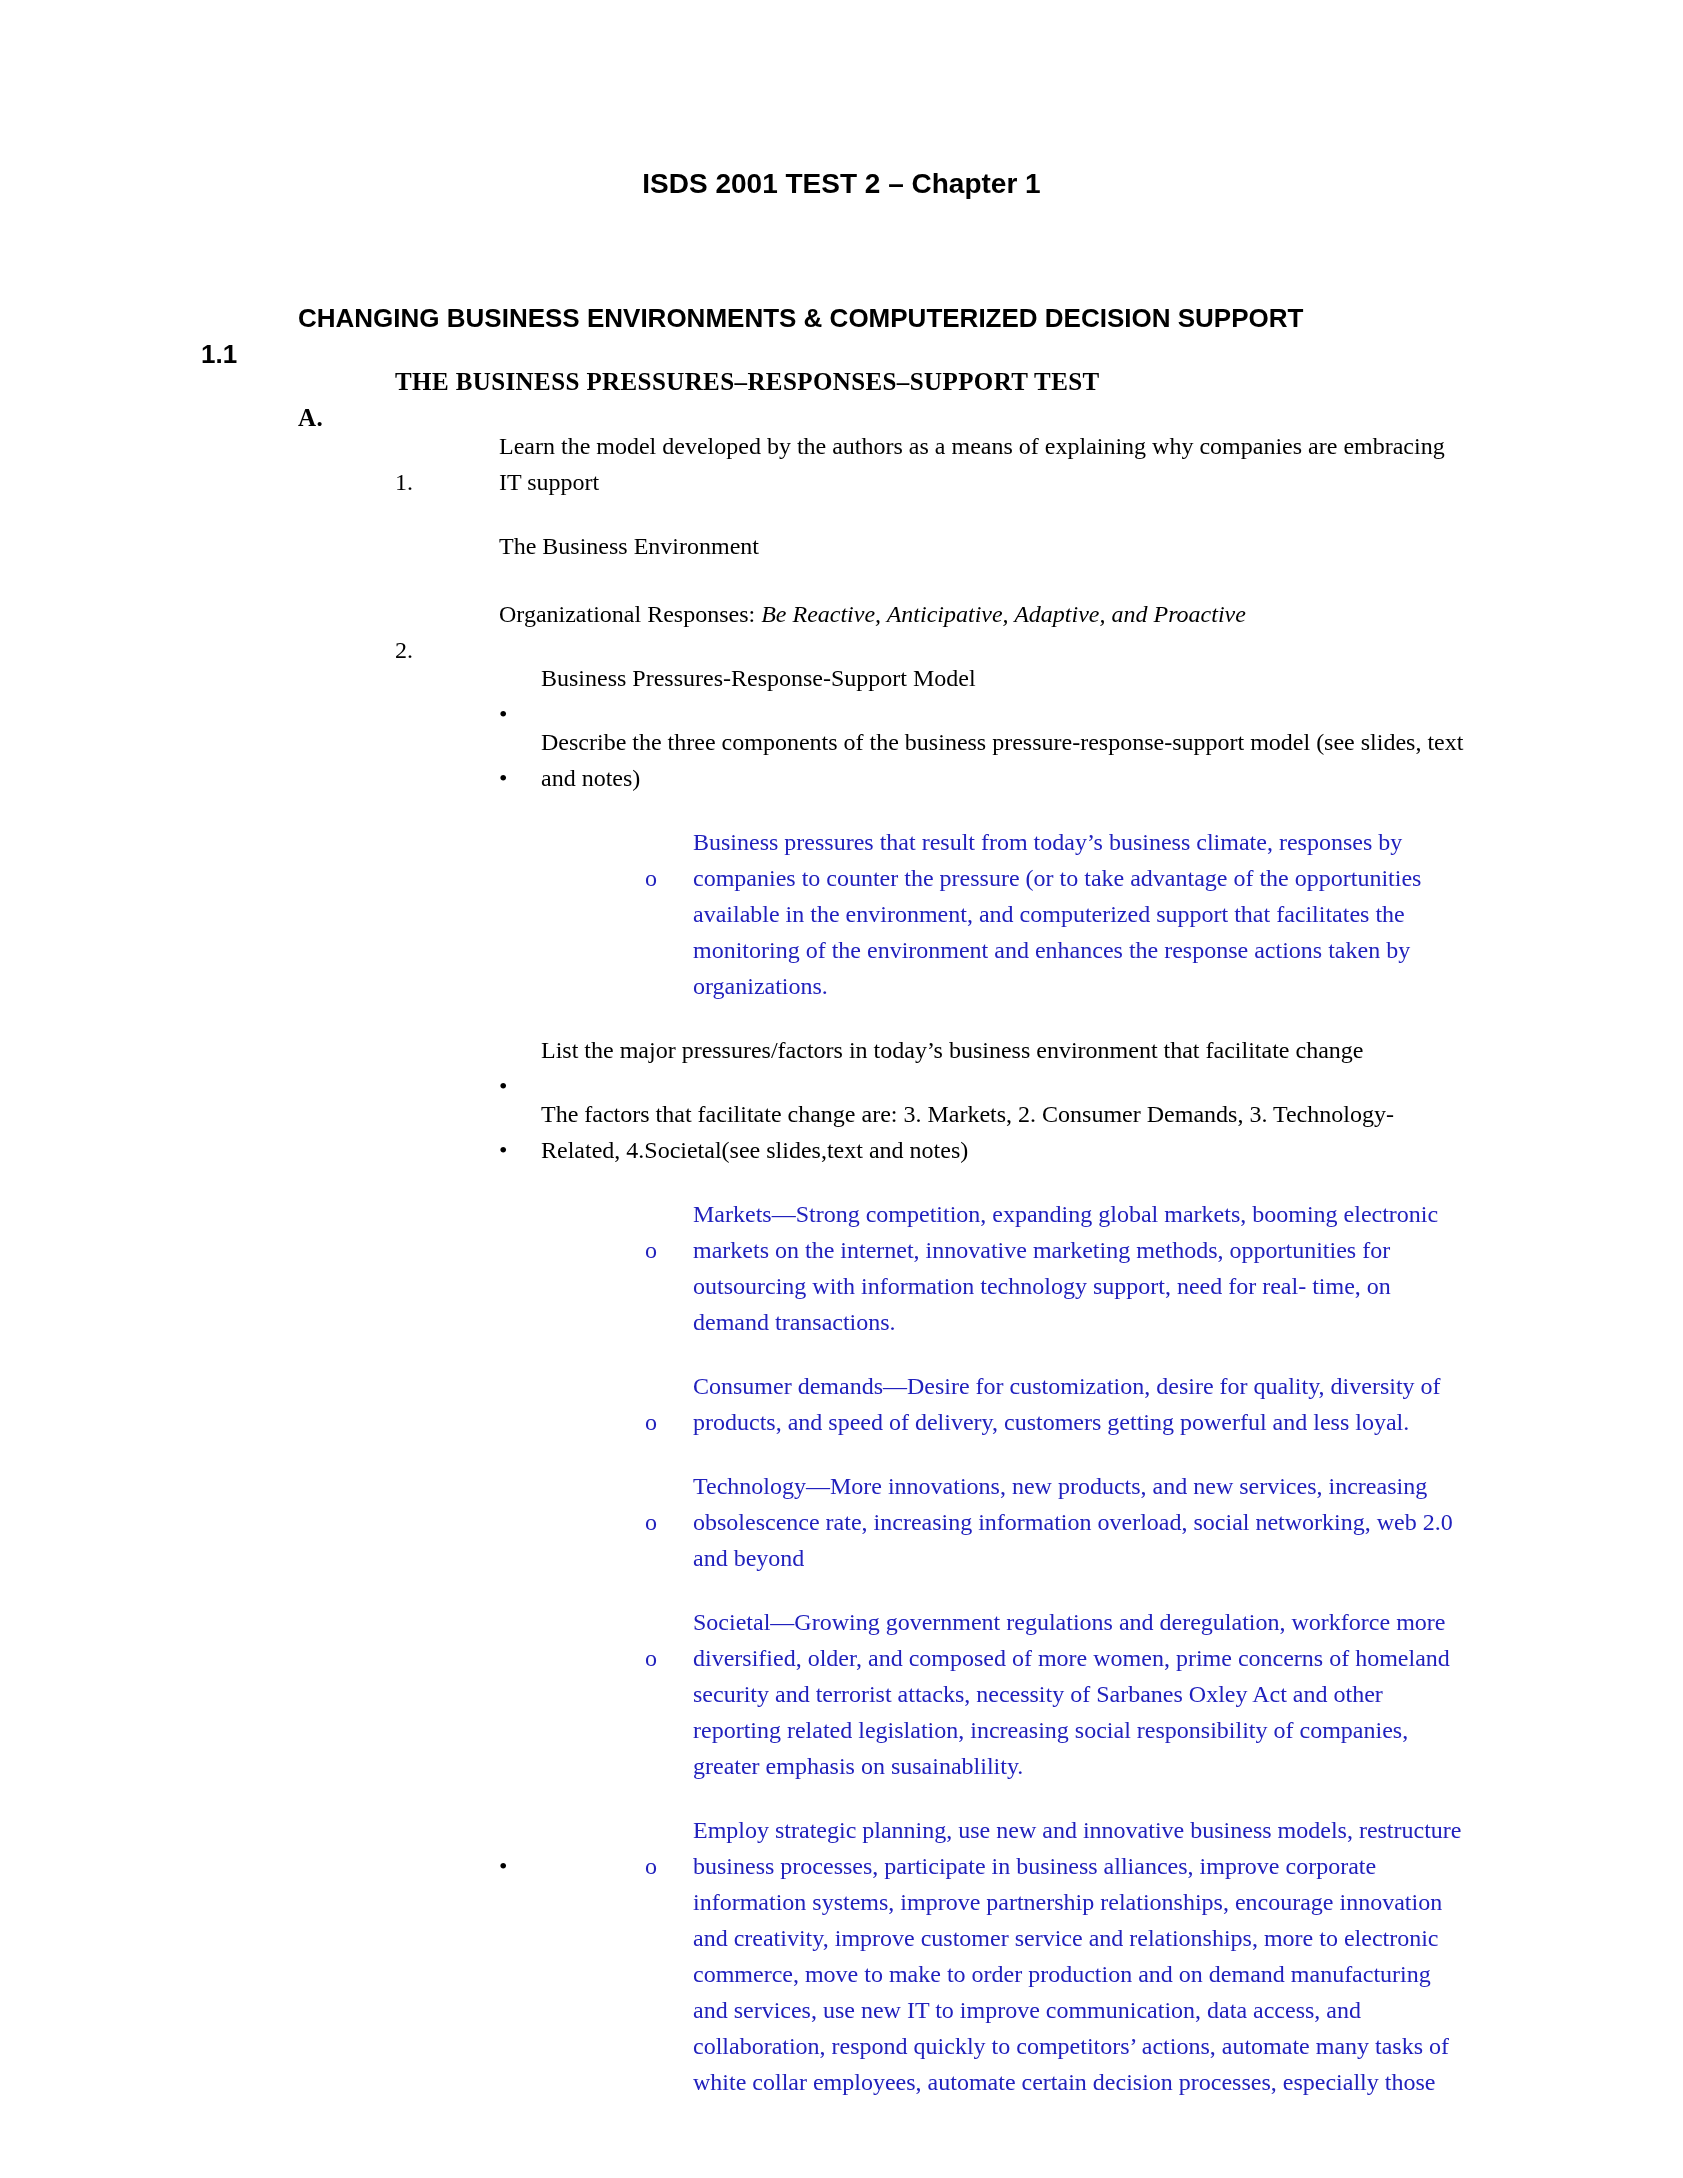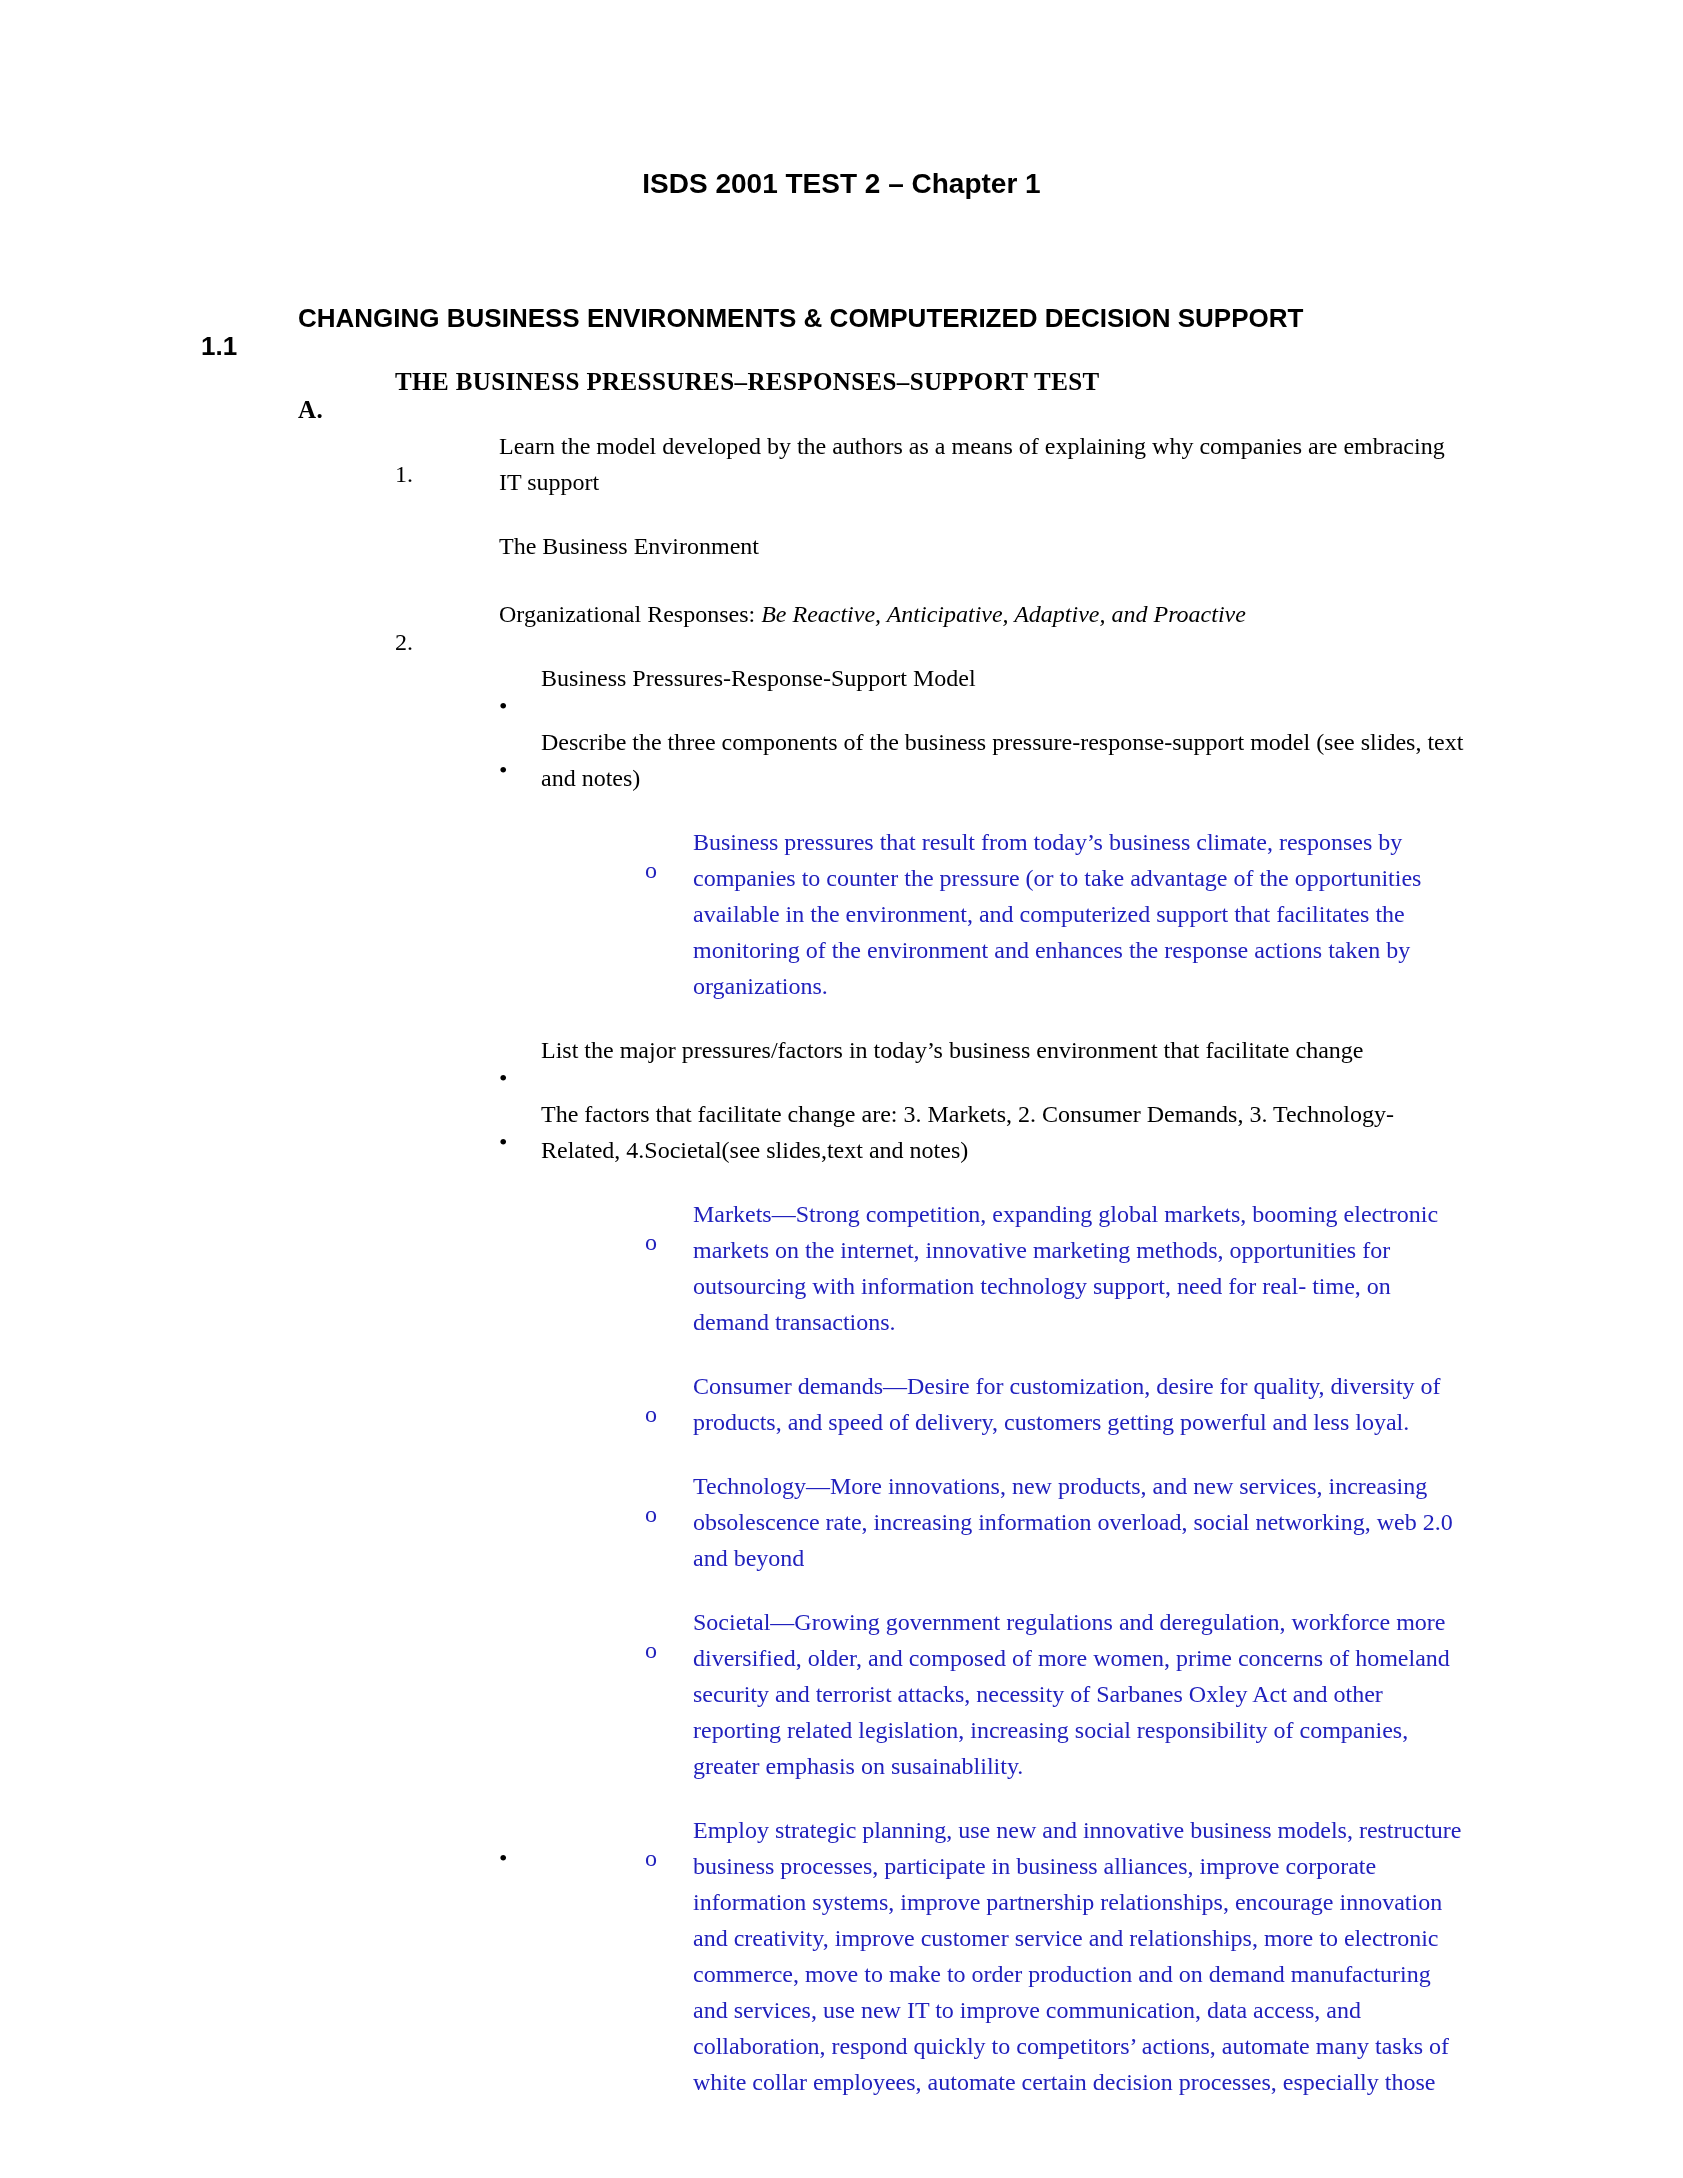--- a/index.html
+++ b/index.html
@@ -26,21 +26,21 @@
   .title {
     padding-top: 137px;
     text-align: center;
     font-family: "Liberation Sans", "DejaVu Sans", sans-serif;
     font-size: 28px;
     font-weight: bold;
     line-height: 38px;
   }
 
   .row { position: relative; padding-right: 213px; }
-  .marker { position: absolute; top: 0; }
+  .marker { position: absolute; top: 8px; }
 
   
   .l0 {
     margin-top: 97px;
     padding-left: 298px;
     font-family: "Liberation Sans", "DejaVu Sans", sans-serif;
     font-weight: bold;
     font-size: 26px;
   }
   .l0 .marker { left: 201px; }

